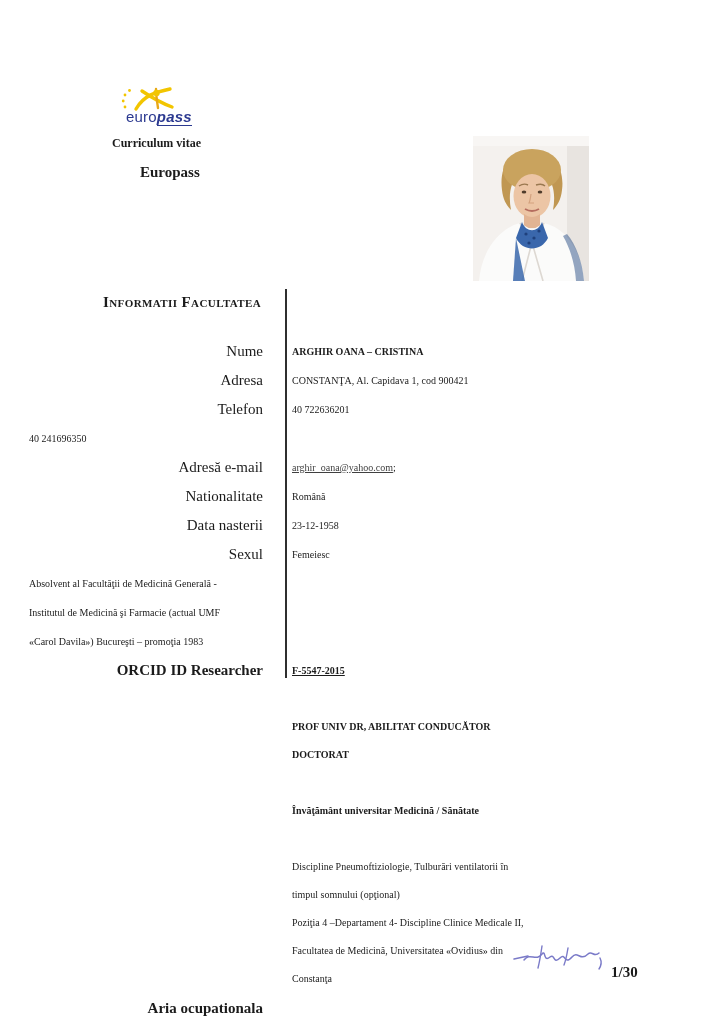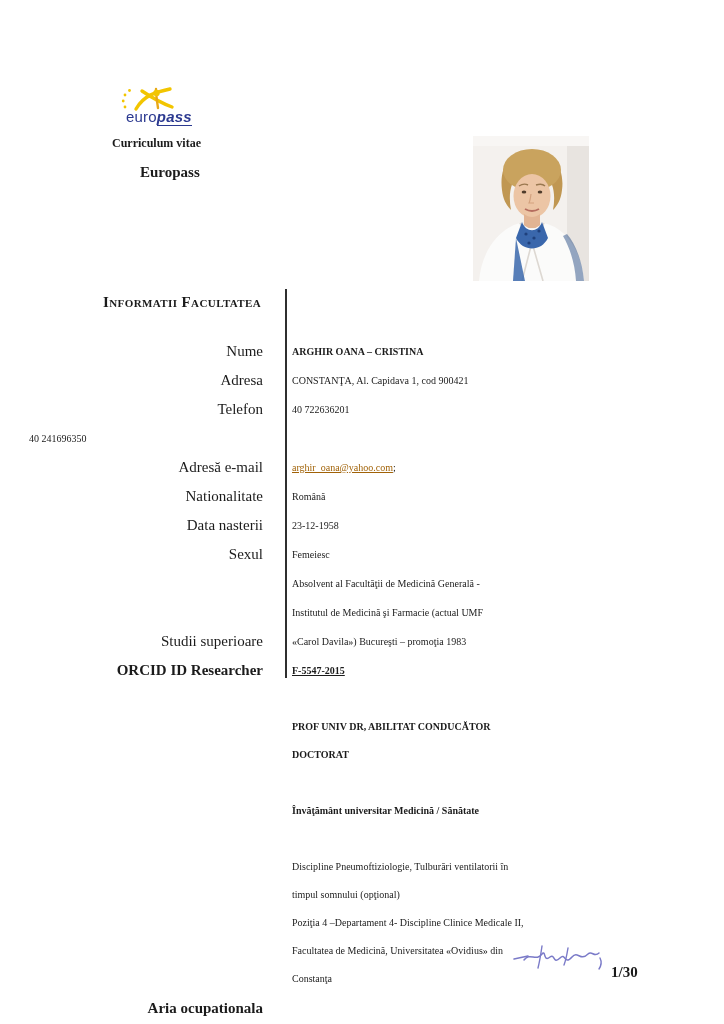--- a/index.html
+++ b/index.html
@@ -44,21 +44,21 @@
     width:263px; text-align:right;
     font-size:15px; line-height:29px;
     white-space:pre-line;
   }
   .val {
     margin-left:29px; width:362px;
     font-size:10px; line-height:29px;
     white-space:pre-line;
   }
   .bold { font-weight:700; }
-  .val a.email { color:#a16207; }
+  .val a.email { color:#404040; }
   .orcid-val { font-weight:700; text-decoration:underline; }
   .row-aria .lbl { line-height:25px; }
   .row-aria .val { line-height:28px; }
   .row-aria .val > div { margin:0; }
 
   
   .signature { position:absolute; left:512px; top:938px; width:100px; height:44px; }
   .pagenum { position:absolute; left:611px; top:964px; font-size:15px; font-weight:700; }
 </style>
 </head>
@@ -156,21 +156,20 @@
       <div class="lbl">Data nasterii</div>
       <div class="val">23-12-1958</div>
     </div>
 
     <div class="row">
       <div class="lbl">Sexul</div>
       <div class="val">Femeiesc</div>
     </div>
 
     <div class="row">
-      <div class="lbl">Studii superioare</div>
       <div class="val">Absolvent al Facultăţii de Medicină Generală -
 Institutul de Medicină şi Farmacie (actual UMF
 «Carol Davila») Bucureşti – promoţia 1983</div>
     </div>
 
     <div class="row">
       <div class="lbl bold">ORCID ID Researcher</div>
       <div class="val orcid-val">F-5547-2015</div>
     </div>
 

